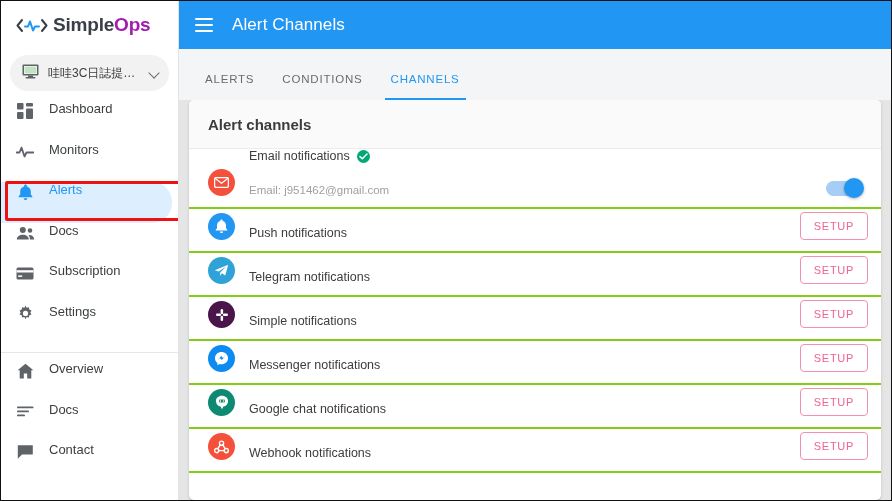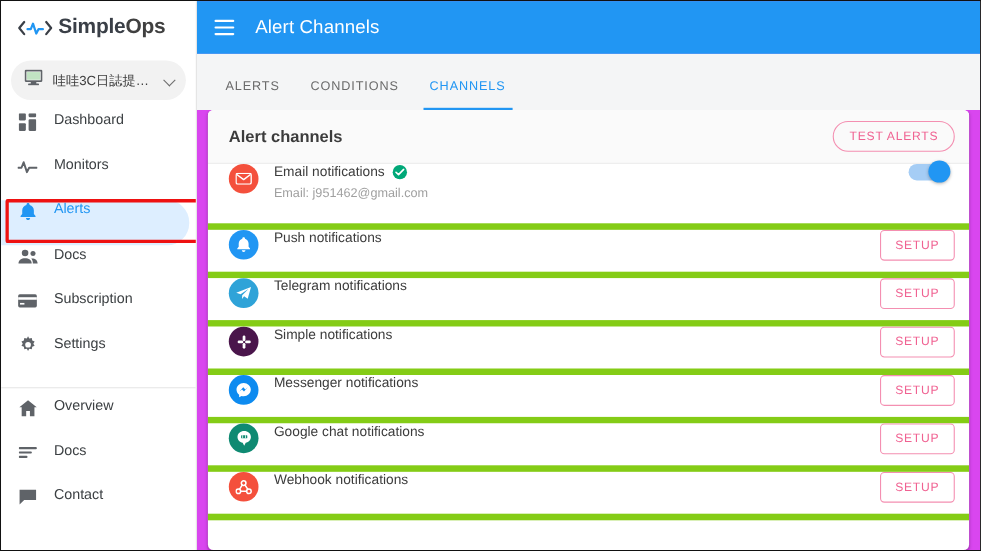--- a/index.html
+++ b/index.html
@@ -45,21 +45,21 @@
     align-items: center;
     color: #3a3f47;
   }
   .brand-text {
     font-size: 19px;
     font-weight: bold;
     letter-spacing: -0.2px;
     color: #3a3f47;
     white-space: nowrap;
   }
-  .brand-text .ops { color: #404040; }
+  .brand-text .ops { color: #a21caf; }
 
   .workspace {
     margin: 6px 9px 0 9px;
     height: 36px;
     border-radius: 18px;
     background: #f2f2f2;
     display: flex;
     align-items: center;
     padding: 0 8px 0 12px;
     gap: 9px;
@@ -138,21 +138,21 @@
     pointer-events: none;
     z-index: 30;
   }
 
   
   .main {
     flex: 1;
     height: 100%;
     display: flex;
     flex-direction: column;
-    background: #d946ef;
+    background: #e5e5e5;
     overflow: hidden;
   }
 
   .topbar {
     height: 48px;
     min-height: 48px;
     background: #2196f3;
     display: flex;
     align-items: center;
     padding-left: 16px;
@@ -242,23 +242,23 @@
     font-family: "Liberation Sans", sans-serif;
     white-space: nowrap;
   }
   .btn-outline.pill { border-radius: 16px; padding: 7px 14px; }
 
   .rows { }
 
   .row {
     height: 44px;
     display: flex;
-    align-items: flex-start;
-    padding: 0 13px 0 19px;
-    border-bottom: 6px solid #84cc16;
+    align-items: flex-end;
+    padding: 0 13px 11px 19px;
+    border-bottom: 2px solid #84cc16;
     background: #ffffff;
   }
   .row.tall { height: 60px; }
 
   .row-ico {
     width: 27px; height: 27px;
     min-width: 27px;
     border-radius: 50%;
     display: flex;
     align-items: center;
@@ -280,21 +280,21 @@
     border-radius: 50%;
     background: #00a878;
     display: inline-flex;
     align-items: center;
     justify-content: center;
     flex: 0 0 13px;
   }
   .row-sub {
     font-size: 11.5px;
     color: #a0a0a0;
-    margin-top: 7px;
+    margin-top: 21px;
   }
 
   .toggle {
     width: 37px; height: 15px;
     border-radius: 8px;
     background: #a5cdf5;
     position: relative;
     cursor: pointer;
     margin-right: 5px;
   }
@@ -462,21 +462,20 @@
       <div class="tab active">
         <span>CHANNELS</span>
       </div>
     </div>
 
     <div class="card-wrap">
       <div class="card">
 
         <div class="card-head">
           <span class="card-title">Alert channels</span>
-          <button class="btn-outline pill">TEST ALERTS</button>
         </div>
 
         <div class="rows">
 
           <div class="row tall">
             <span class="row-ico" style="background:#f4503c">
               <svg width="15" height="11" viewBox="0 0 15 11">
                 <rect x="0.6" y="0.6" width="13.8" height="9.8" rx="1.4" fill="none" stroke="#ffffff" stroke-width="1.3"></rect>
                 <path d="M1.3 1.6 L7.5 6.3 L13.7 1.6" fill="none" stroke="#ffffff" stroke-width="1.3" stroke-linejoin="round"></path>
               </svg>

